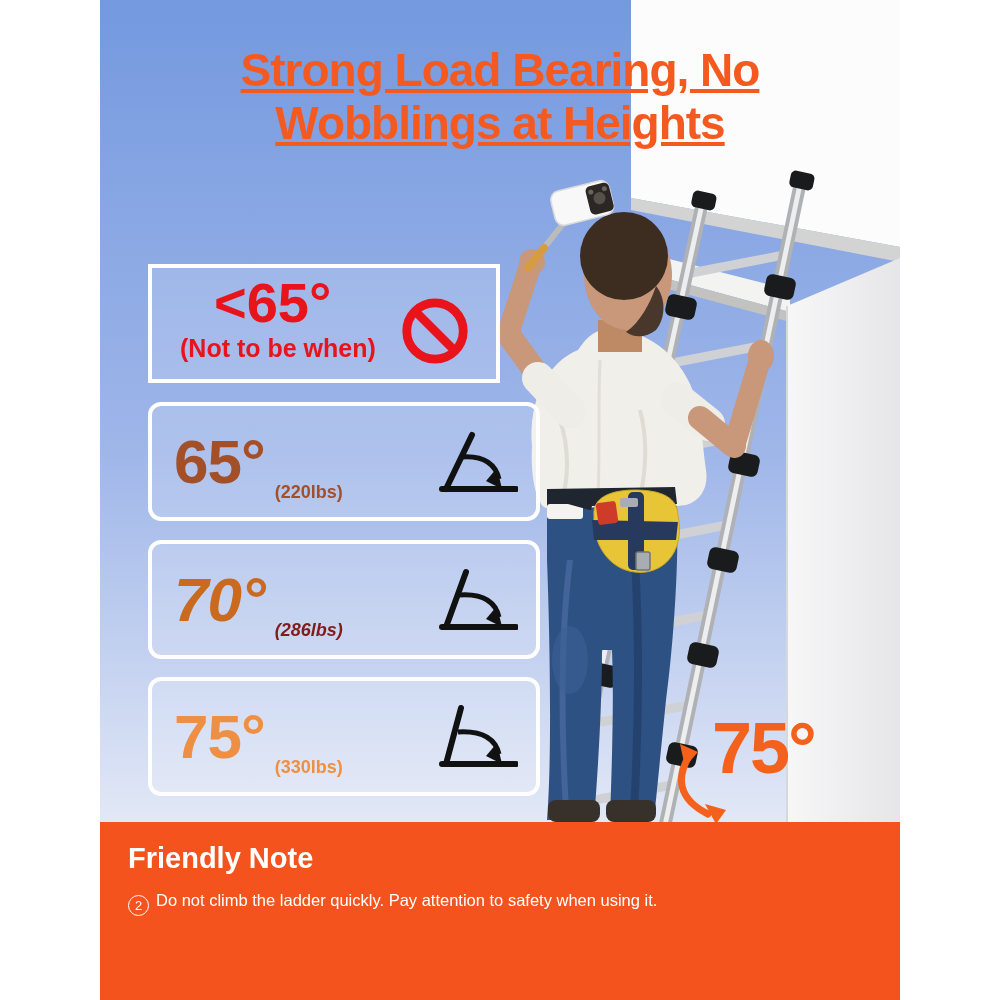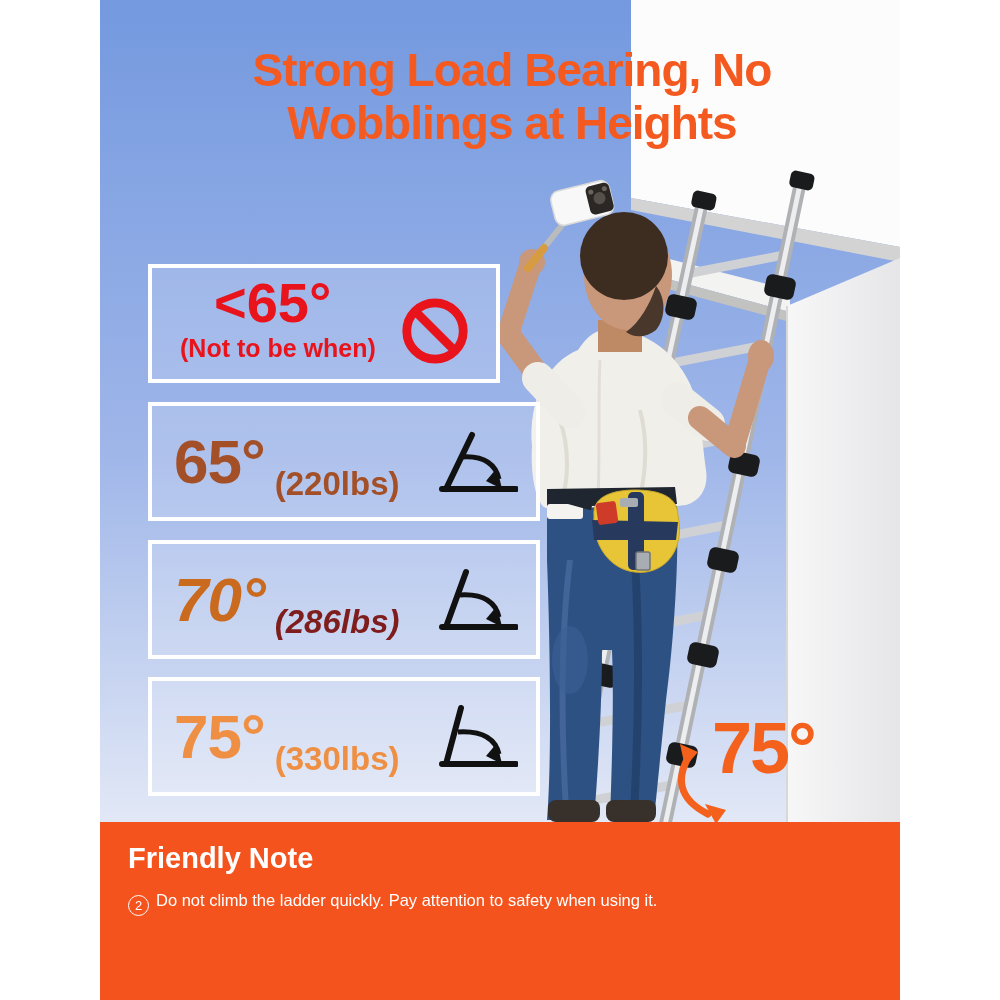--- a/index.html
+++ b/index.html
@@ -1,27 +1,27 @@
 <!DOCTYPE html>
 <html><head>
 <meta charset="utf-8">
 <style>
   html,body{margin:0;padding:0;background:#ffffff;}
   .stage{position:relative;width:1000px;height:1000px;background:#ffffff;overflow:hidden;
          font-family:"Liberation Sans",sans-serif;}
   .photo{position:absolute;left:100px;top:0;width:800px;height:1000px;}
   
-  .title{position:absolute;left:112px;top:44px;width:800px;text-align:center;
-         font-size:46px;font-weight:bold;line-height:1.16;letter-spacing:-1px;}
+  .title{position:absolute;left:100px;top:44px;width:800px;text-align:center;
+         font-size:46px;font-weight:bold;line-height:1.16;letter-spacing:-1px;text-decoration:underline;}
   
   .spec-box{position:absolute;left:148px;width:344px;height:111px;border:4px solid #ffffff;
             background:rgba(255,255,255,0.16);}
-  .spec-box.row{display:flex;align-items:center;padding:0 18px 0 22px;}
+  .spec-box.row{display:flex;align-items:center;padding:0 18px 0 22px;border-radius:13px;}
   .deg-big{font-size:62px;font-weight:bold;letter-spacing:-1px;line-height:1;}
-  .deg-load{font-size:33px;font-weight:bold;margin-left:10px;align-self:flex-end;margin-bottom:14px;}
+  .deg-load{font-size:18px;font-weight:bold;margin-left:10px;align-self:flex-end;margin-bottom:14px;}
   .box1-inner{padding:6px 0 0 18px;}
   .box1-big{font-size:56px;font-weight:bold;line-height:1.05;margin-left:34px;}
   .box1-note{font-size:25px;font-weight:bold;line-height:1.1;margin-top:2px;}
   .icon-slot{margin-left:auto;flex:0 0 auto;}
   .no-icon{position:absolute;right:24px;top:26px;}
   
   .band{position:absolute;left:100px;top:822px;width:800px;height:178px;box-sizing:border-box;
         padding:20px 28px 0 28px;color:#ffffff;}
   .band h2{margin:0 0 10px 0;font-size:29px;font-weight:bold;}
   .band .note{font-size:16.5px;line-height:1.82;margin:0;}

